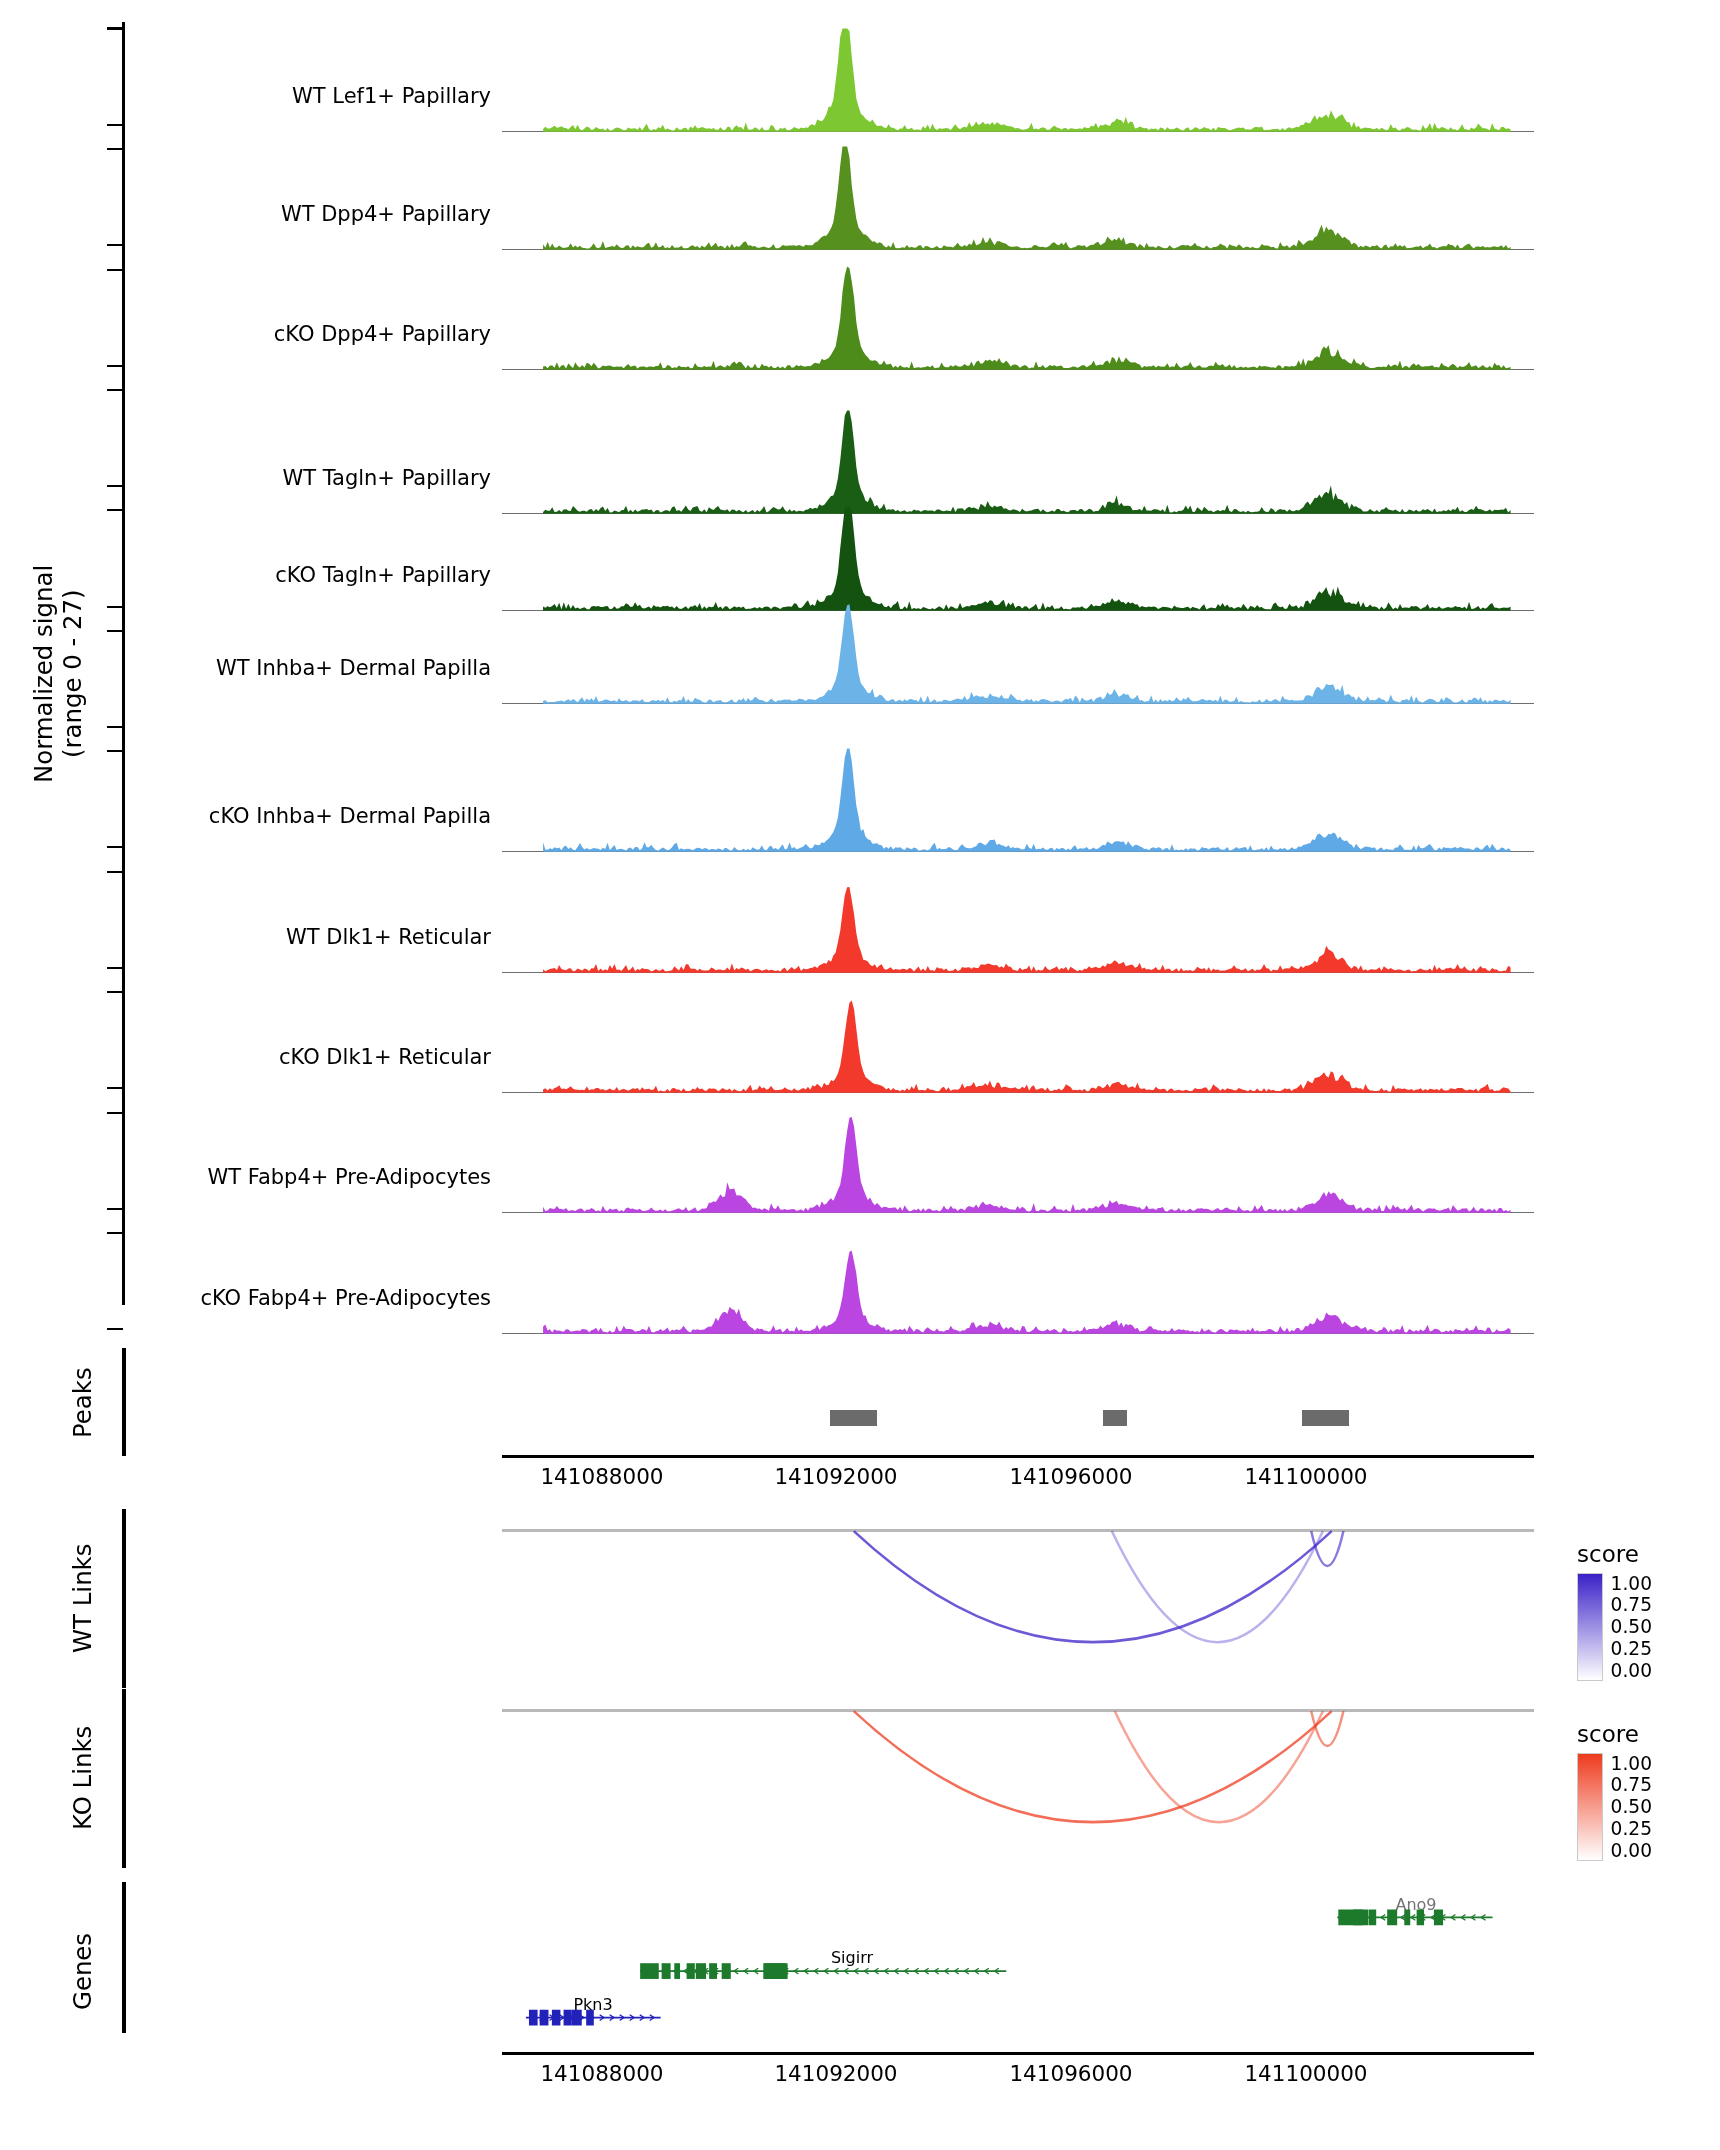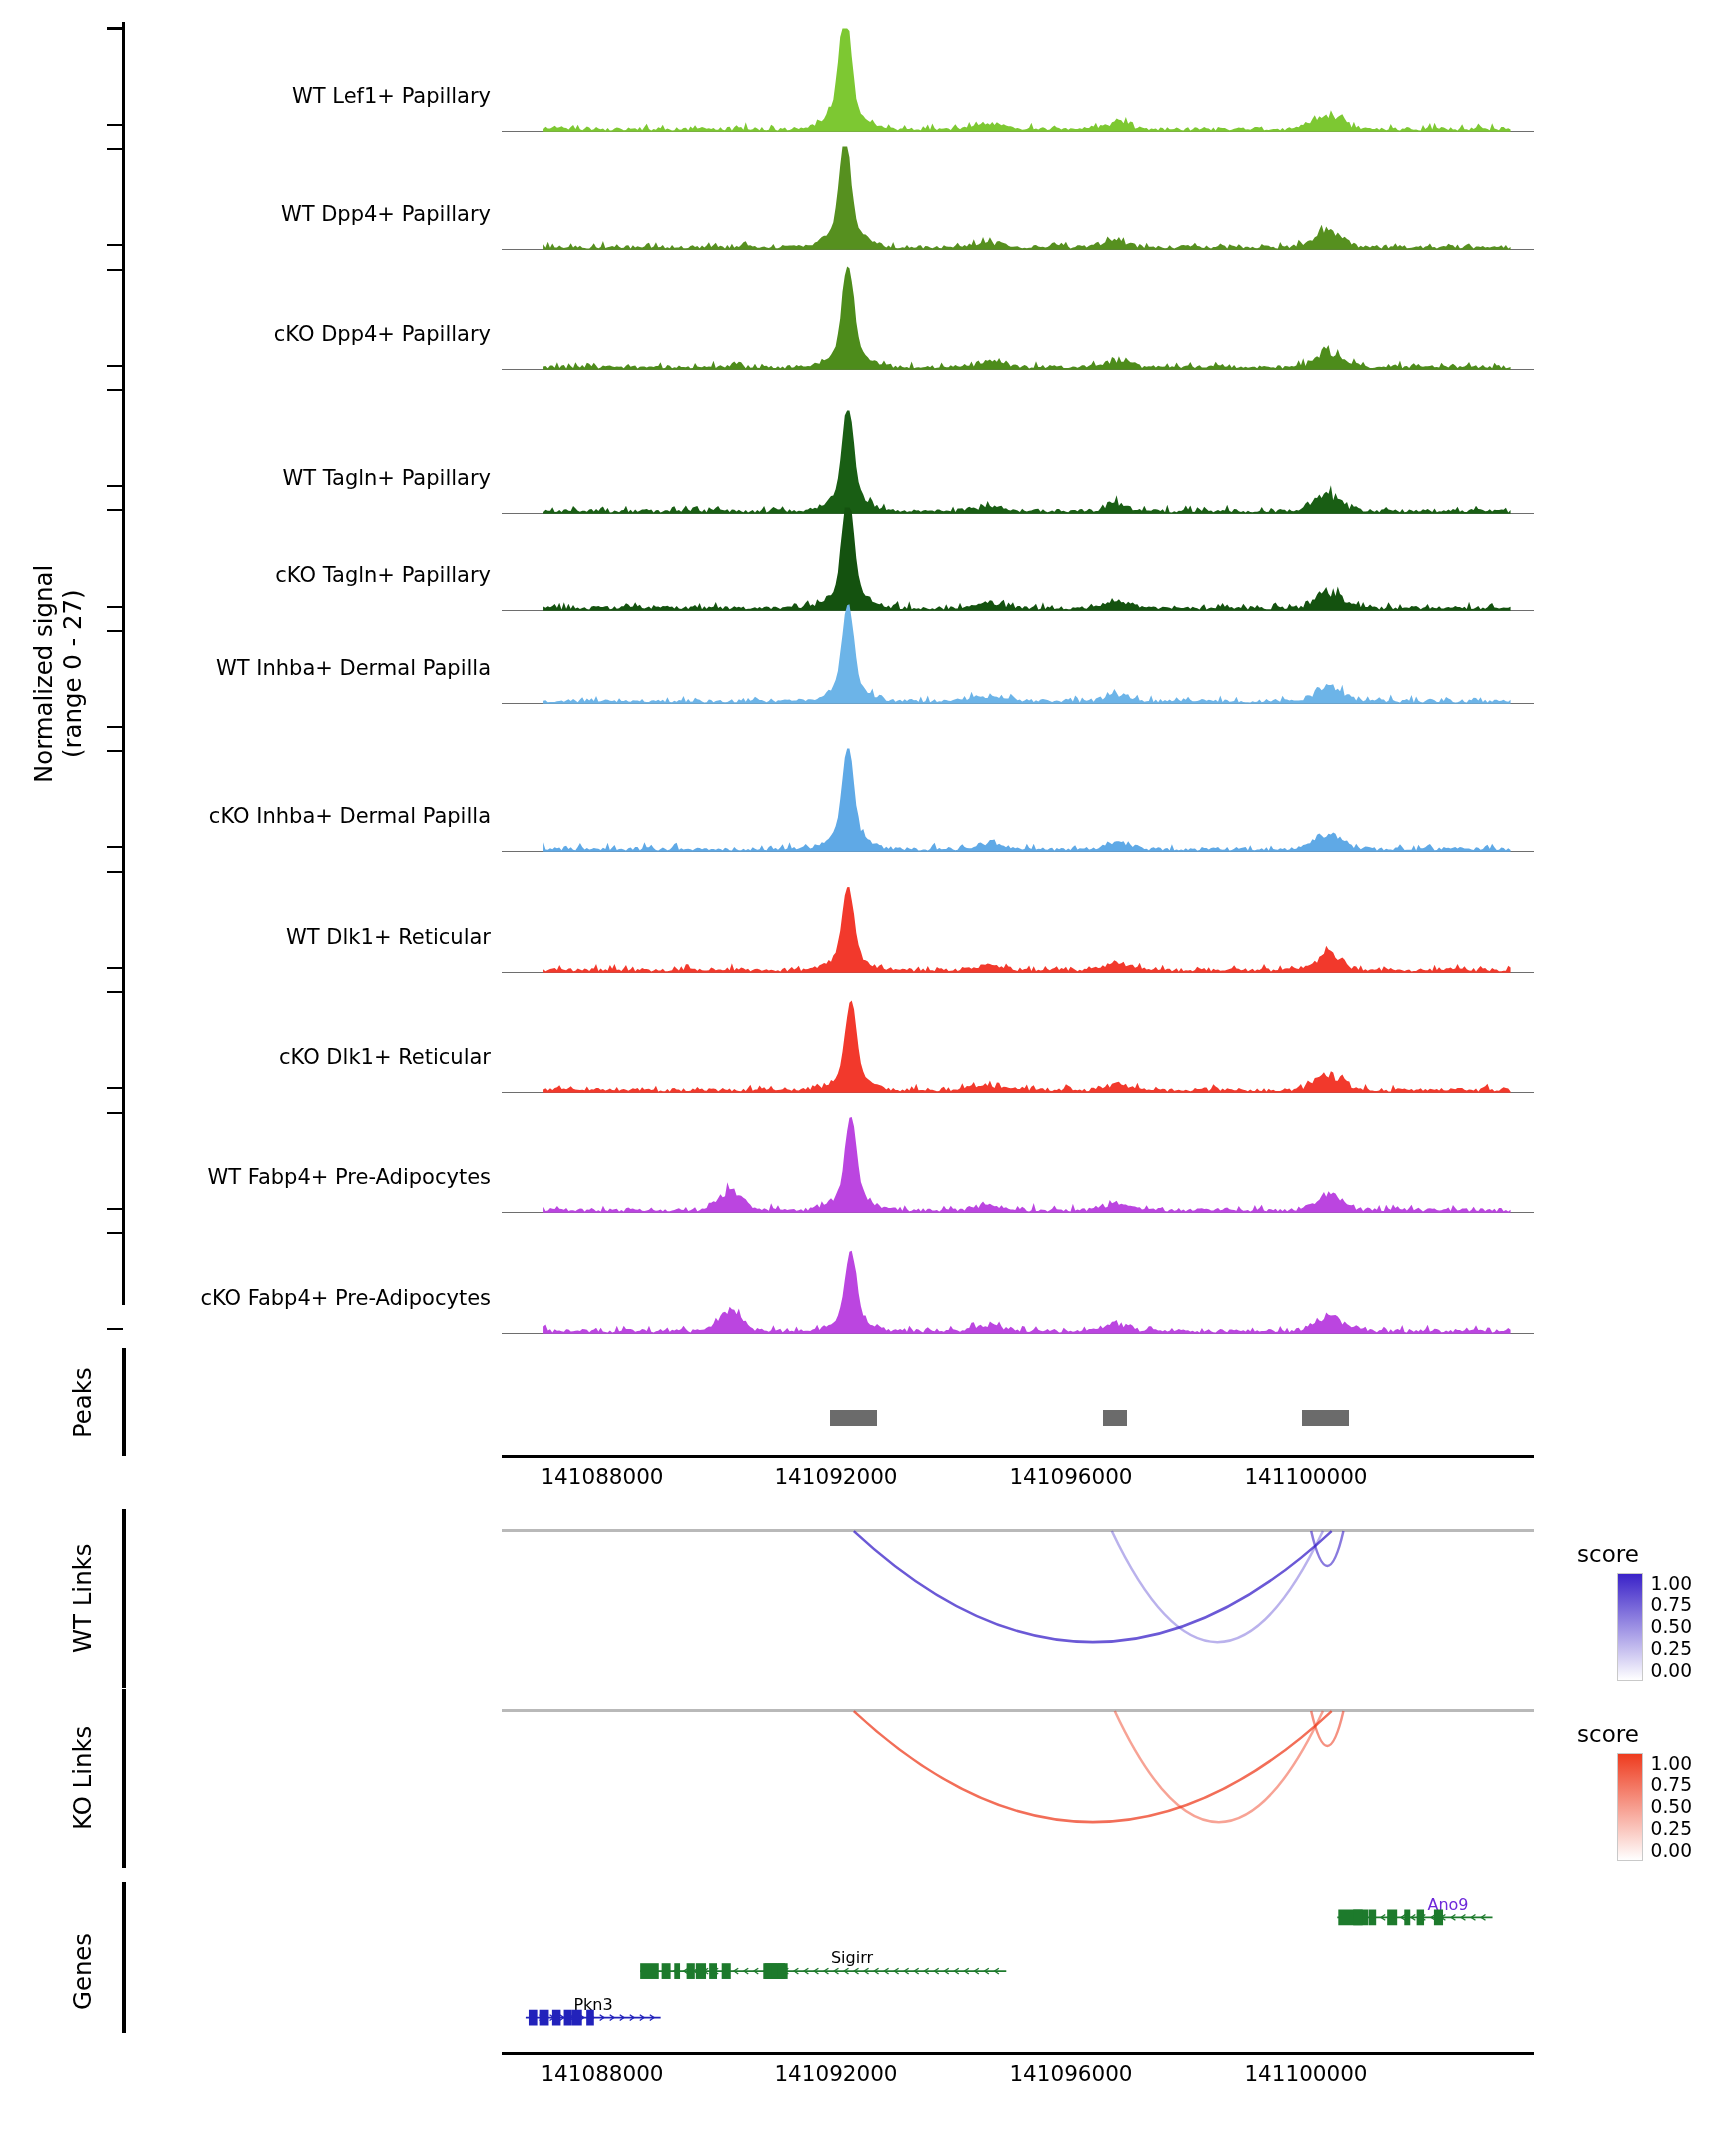--- a/index.html
+++ b/index.html
@@ -54,21 +54,21 @@
   
   .links-block{position:absolute;left:0;width:1721px;height:194px;}
   .links-spine{position:absolute;left:122px;top:4.3px;width:3.6px;height:179px;background:#000;}
   .links-label{position:absolute;left:68px;top:14.3px;height:158px;font-size:24.4px;}
   .links-area{position:absolute;left:502px;top:0;width:1032px;height:194px;}
   .links-area .topline{position:absolute;left:0;top:24.4px;width:100%;height:2.2px;background:#b9b9b9;}
 
   
   .legend{position:absolute;width:115px;}
   .legend .ltitle{font-size:23px;margin-bottom:5.7px;}
-  .legend .lbody{display:flex;align-items:flex-start;gap:7.2px;justify-content:flex-end;}
+  .legend .lbody{display:flex;align-items:flex-start;gap:7.2px;}
   .legend .bar{width:24.4px;height:106px;border:0.7px solid #c9c9c9;}
   .legend .ticks{display:flex;flex-direction:column;justify-content:space-between;height:108px;font-size:18.6px;}
 
   
   #genes-block{position:absolute;left:0;top:1878px;width:1721px;height:179px;}
   #genes-spine{position:absolute;left:122px;top:4.3px;width:3.6px;height:151px;background:#000;}
   #genes-label{position:absolute;left:68px;top:29px;height:129px;font-size:24.4px;}
   #genes-area{position:absolute;left:502px;top:0;width:1032px;height:179px;}
   .gene-name{position:absolute;font-size:16px;white-space:nowrap;transform:translateX(-50%);}
 
@@ -273,21 +273,21 @@
   </div>
 
   <div id="genes-block">
     <div id="genes-spine"></div>
     <div id="genes-label">
       <div class="vlabel" style="height:129px;"><span>Genes</span></div>
     </div>
     <div id="genes-area">
         <div class="gene-name" style="left: 91px; top: 117px; color: rgb(0, 0, 0);">Pkn3</div>
         <div class="gene-name" style="left: 350px; top: 70px; color: #000000;">Sigirr</div>
-        <div class="gene-name" style="left: 914px; top: 16.5px; color: #6d28d9; margin-left: 32px;">Ano9</div>
+        <div class="gene-name" style="left: 914px; top: 16.5px; color: #737373;">Ano9</div>
         <svg width="1032" height="179" style="position: absolute; left: 0px; top: 0px;" viewBox="0 0 1440 250">
           <line x1="32.72727272727273" x2="220.9090909090909" y1="195" y2="195" stroke="#2222bb" stroke-width="2.5"></line>
           <path d="M37.72727272727273,191 L43.72727272727273,195 L37.72727272727273,199" fill="none" stroke="#2222bb" stroke-width="1.8"></path>
           <path d="M51.72727272727273,191 L57.72727272727273,195 L51.72727272727273,199" fill="none" stroke="#2222bb" stroke-width="1.8"></path>
           <path d="M65.72727272727272,191 L71.72727272727272,195 L65.72727272727272,199" fill="none" stroke="#2222bb" stroke-width="1.8"></path>
           <path d="M79.72727272727272,191 L85.72727272727272,195 L79.72727272727272,199" fill="none" stroke="#2222bb" stroke-width="1.8"></path>
           <path d="M93.72727272727272,191 L99.72727272727272,195 L93.72727272727272,199" fill="none" stroke="#2222bb" stroke-width="1.8"></path>
           <path d="M107.72727272727272,191 L113.72727272727272,195 L107.72727272727272,199" fill="none" stroke="#2222bb" stroke-width="1.8"></path>
           <path d="M121.72727272727272,191 L127.72727272727272,195 L121.72727272727272,199" fill="none" stroke="#2222bb" stroke-width="1.8"></path>
           <path d="M135.72727272727272,191 L141.72727272727272,195 L135.72727272727272,199" fill="none" stroke="#2222bb" stroke-width="1.8"></path>

